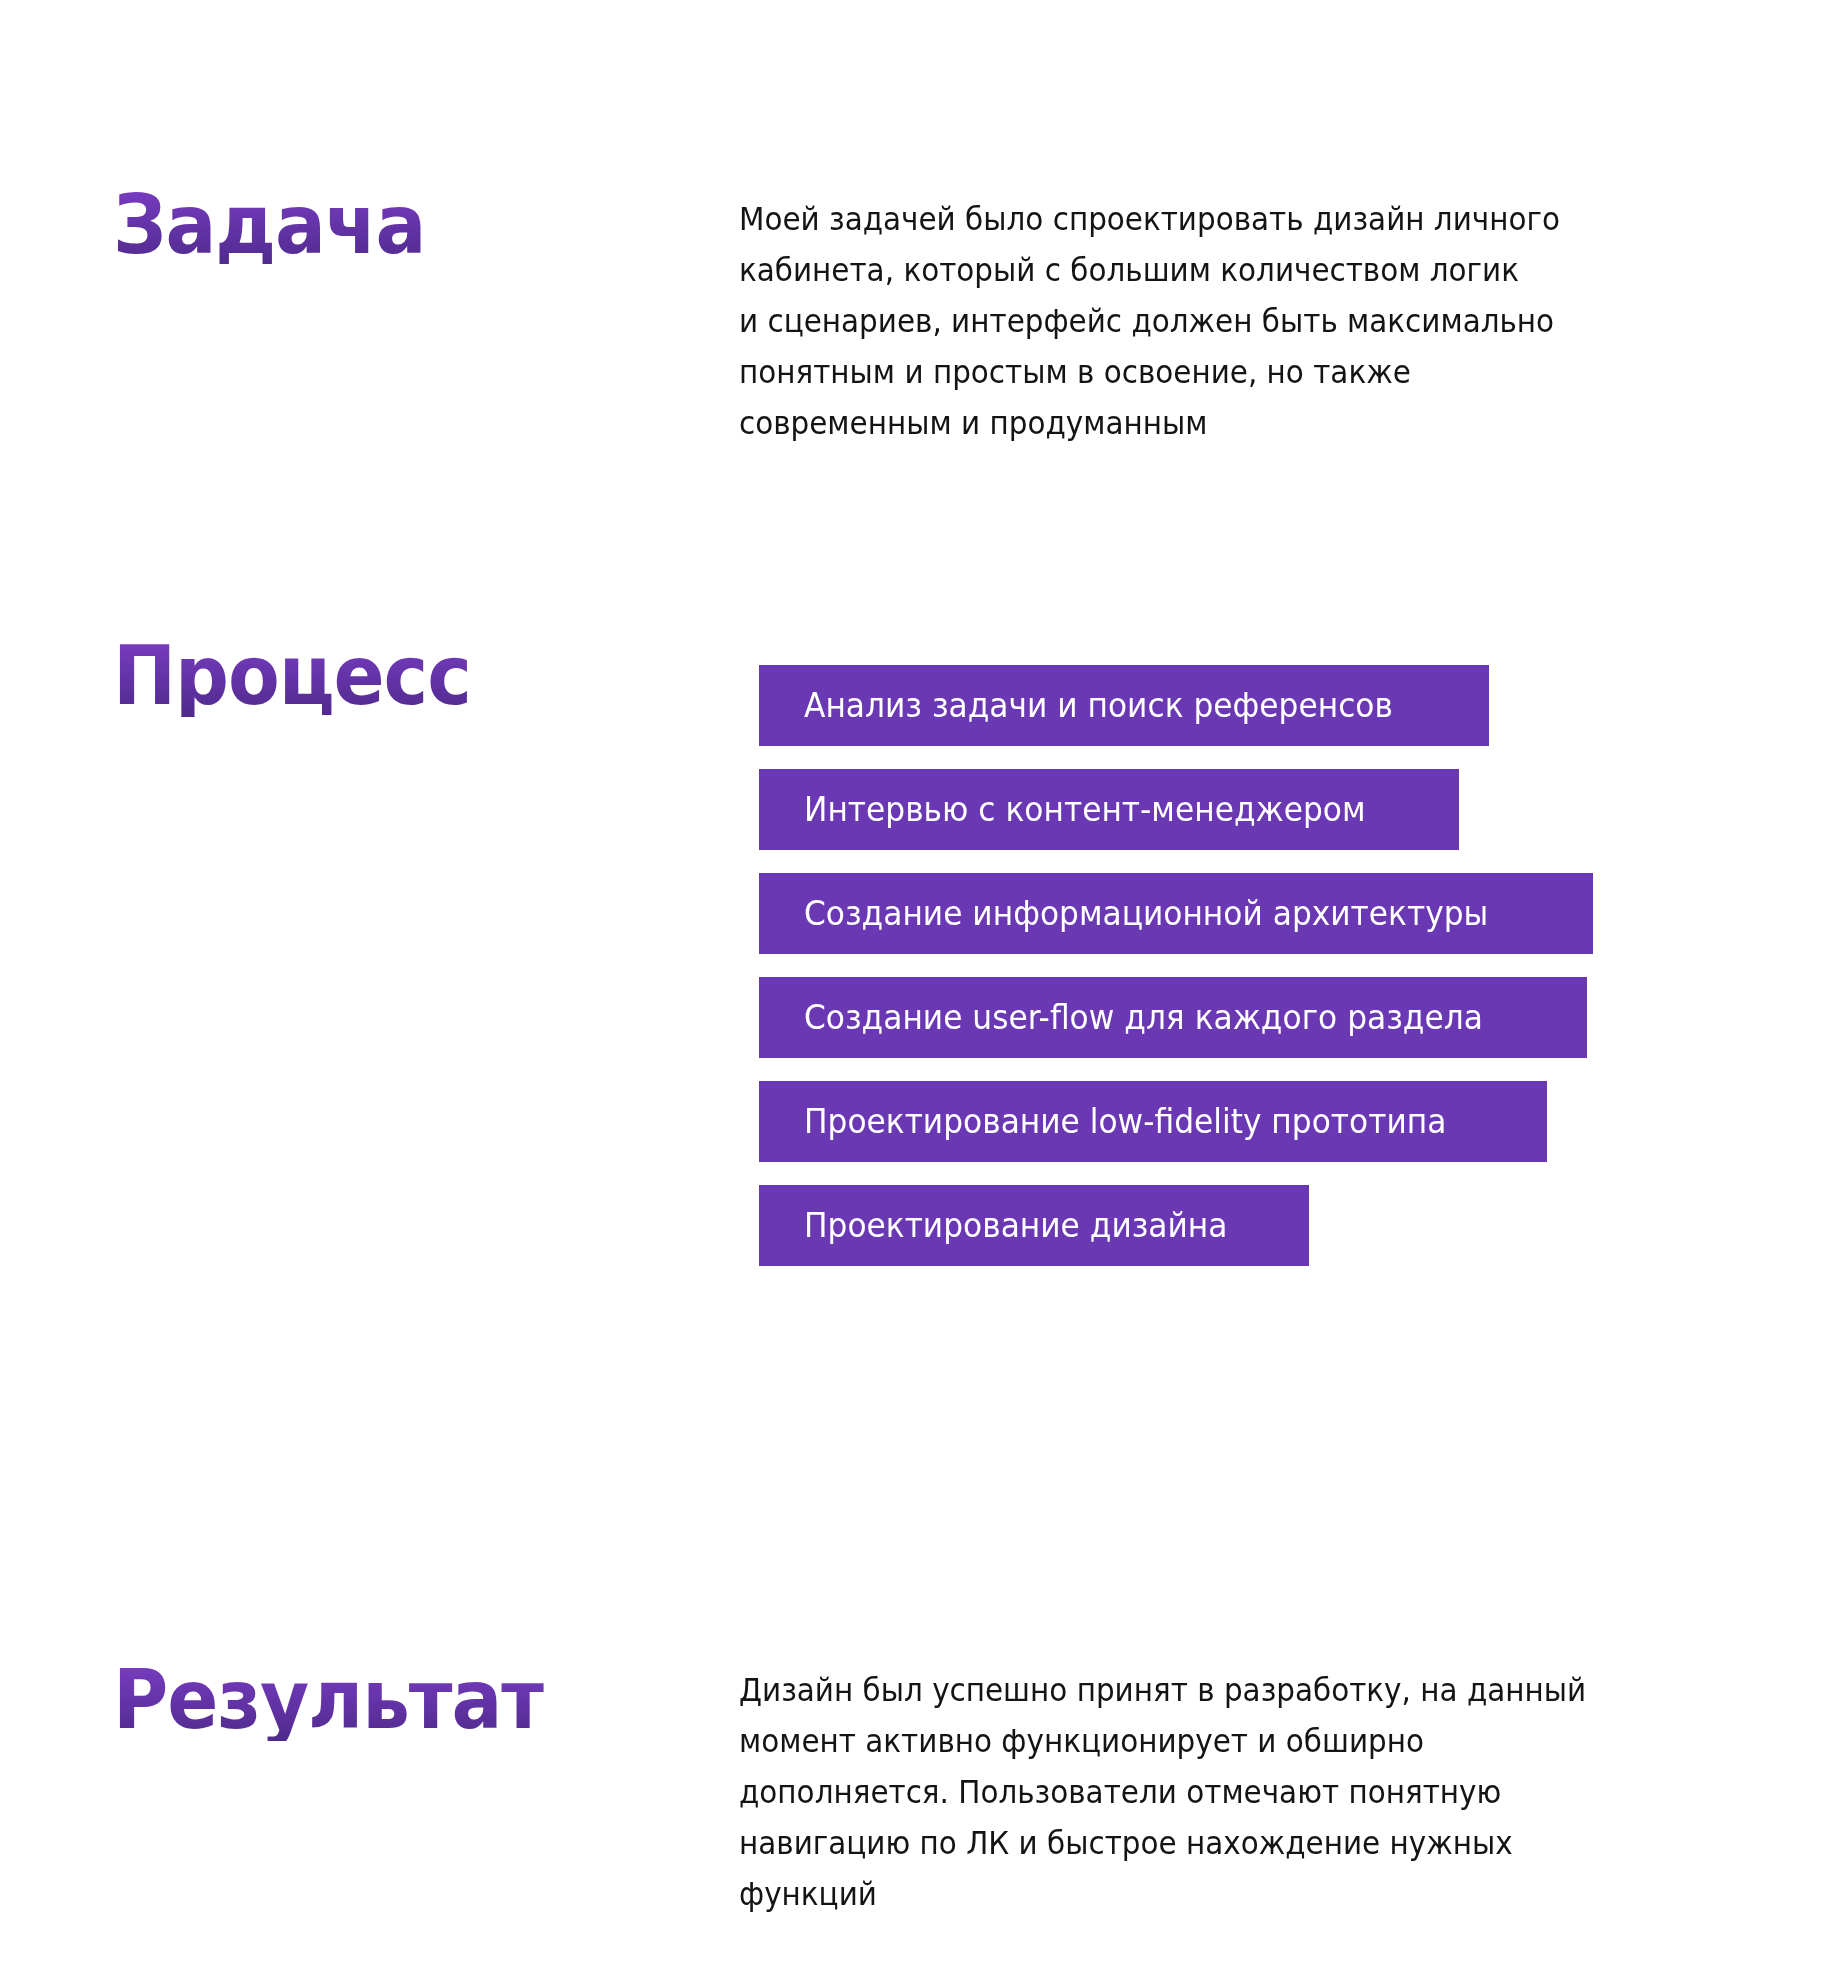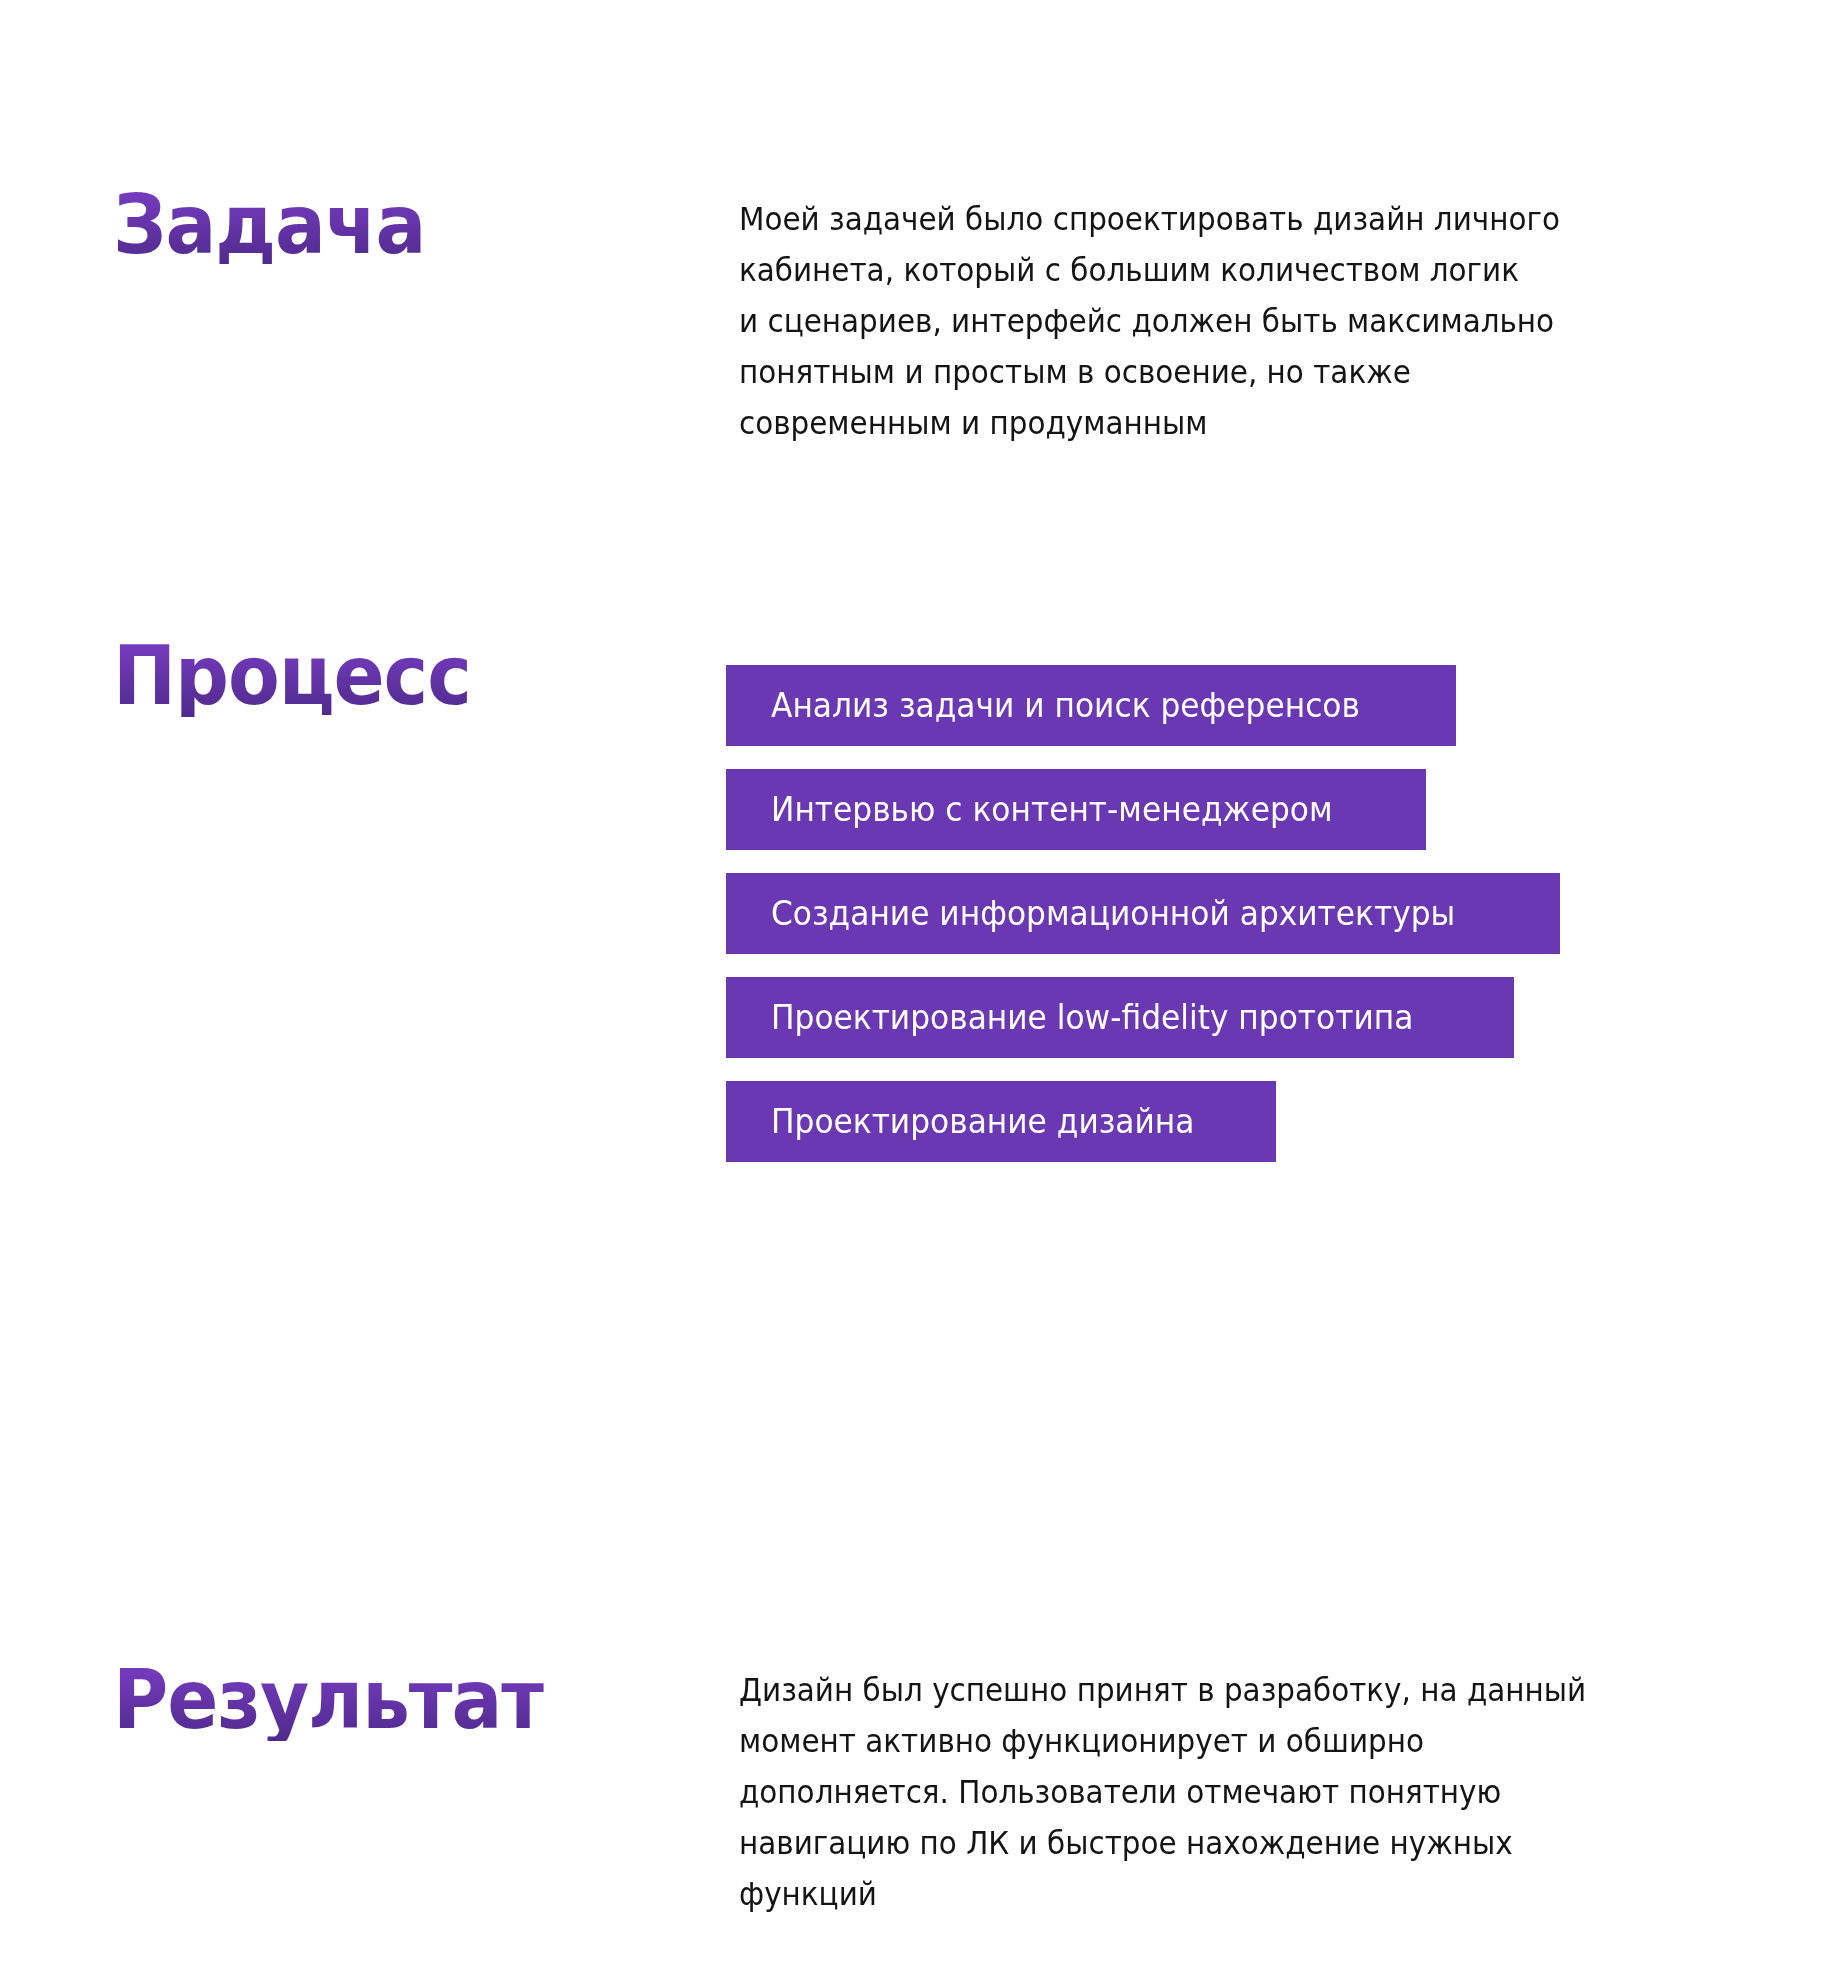--- a/index.html
+++ b/index.html
@@ -44,21 +44,21 @@
       font-family: "DejaVu Sans", sans-serif;
       font-size: 32px;
       line-height: 51px;
       color: #141414;
       white-space: pre-line;
       transform: scaleX(0.92);
       transform-origin: left top;
     }
     .pills {
       position: absolute;
-      left: 726px;
+      left: 759px;
       top: 665px;
       display: flex;
       flex-direction: column;
       align-items: flex-start;
       gap: 23px;
     }
     .pill {
       display: inline-block;
       height: 81px;
       box-sizing: border-box;
@@ -95,20 +95,23 @@
     <div class="pill">
       <span class="pill-label">Анализ задачи и поиск референсов</span>
     </div>
     <div class="pill">
       <span class="pill-label">Интервью с контент-менеджером</span>
     </div>
     <div class="pill">
       <span class="pill-label">Создание информационной архитектуры</span>
     </div>
     <div class="pill">
+      <span class="pill-label">Создание user-flow для каждого раздела</span>
+    </div>
+    <div class="pill">
       <span class="pill-label">Проектирование low-fidelity прототипа</span>
     </div>
     <div class="pill">
       <span class="pill-label">Проектирование дизайна</span>
     </div>
   </div>
 </section>
 
 <section class="section" style="top:0;">
   <h1 class="heading" style="top:1659px;">Результат</h1>

